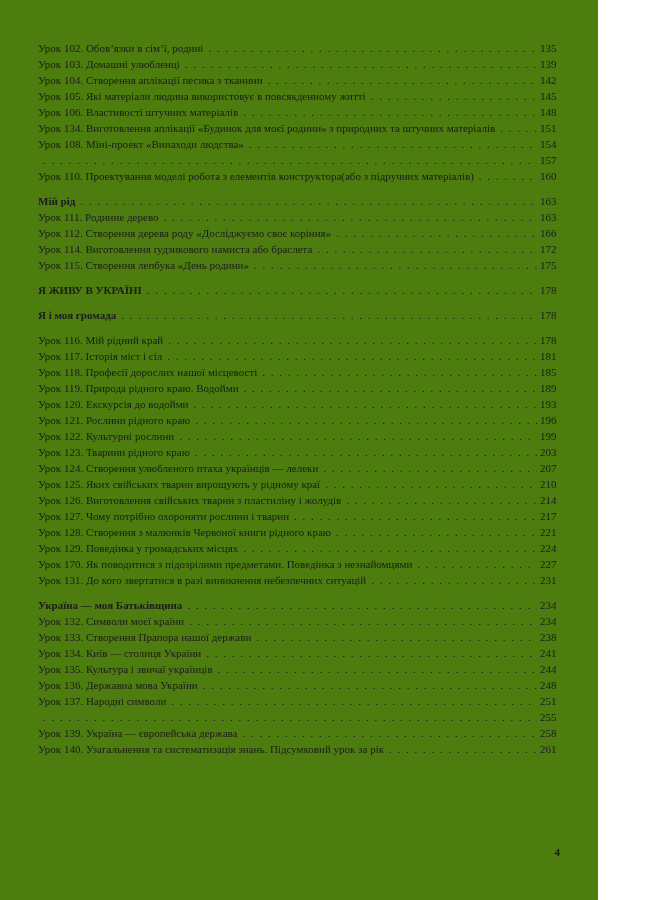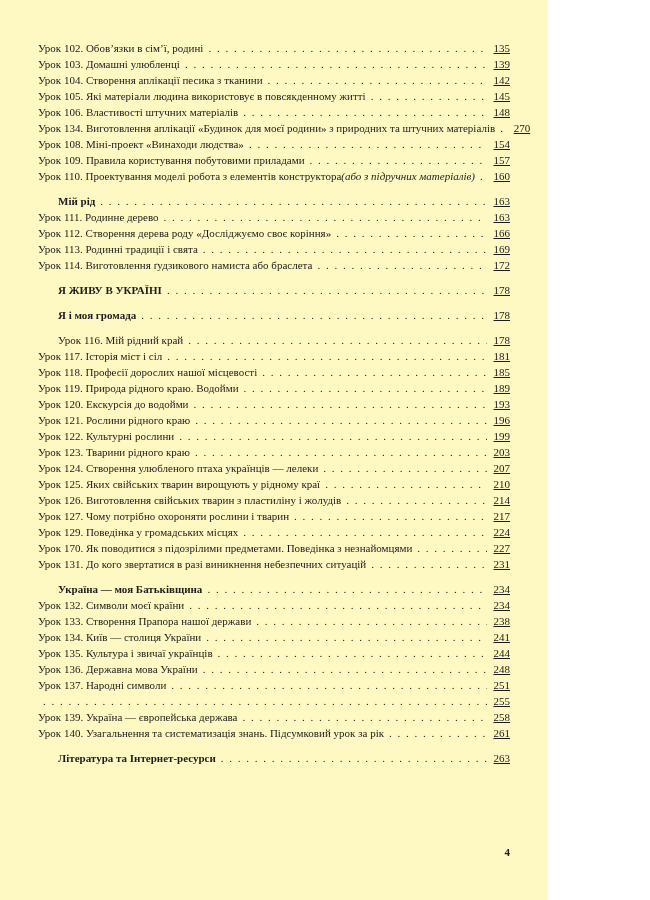--- a/index.html
+++ b/index.html
@@ -5,60 +5,58 @@
   * { margin: 0; padding: 0; box-sizing: border-box; }
   html, body { width: 650px; height: 900px; }
   body {
     background: #ffffff;
     font-family: "Liberation Serif", "DejaVu Serif", serif;
     color: #1c1c1c;
     overflow: hidden;
   }
   .page {
     position: relative;
-    width: 548px;
+    width: 598px;
     height: 900px;
-    background: #fef9c3;
+    background: #4d7c0f;
   }
   .toc {
     position: absolute;
     top: 40px;
     left: 38px;
     right: 38px;
   }
   .toc-row {
     display: flex;
     align-items: baseline;
     height: 16px;
     line-height: 16px;
     font-size: 11px;
     white-space: nowrap;
   }
-  .toc-row.gap { margin-top: 9px; margin-left: 20px; }
+  .toc-row.gap { margin-top: 9px; }
   .toc-row.bold .toc-label { font-weight: bold; }
   .toc-label { flex: 0 0 auto; }
-  .toc-label.italic { font-style: italic; }
+  .toc-label.italic { }
   .leader {
     flex: 1 1 auto;
     overflow: hidden;
     text-align: right;
     min-width: 12px;
     padding-left: 5px;
     font-weight: normal;
   }
   .leader::after {
     content: ". . . . . . . . . . . . . . . . . . . . . . . . . . . . . . . . . . . . . . . . . . . . . . . . . . . . . . . . . . . . . . . . . . . . . . . . . . . .";
     letter-spacing: 1.5px;
   }
   .toc-page-num {
     flex: 0 0 auto;
     min-width: 23px;
-    text-align: right;
     padding-left: 3px;
-    text-decoration: underline;
   }
   .folio {
     position: absolute;
     top: 846px;
     right: 38px;
     font-size: 11px;
     font-weight: bold;
   }
 </style>
 </head>
@@ -93,30 +91,29 @@
       <div class="toc-row">
         <span class="toc-label">Урок 106. Властивості штучних матеріалів</span>
         <span class="toc-label italic"></span>
         <span class="leader"></span>
         <span class="toc-page-num">148</span>
       </div>
       <div class="toc-row">
         <span class="toc-label">Урок 134. Виготовлення аплікації «Будинок для моєї родини» з природних та штучних матеріалів</span>
         <span class="toc-label italic"></span>
         <span class="leader"></span>
-        <span class="toc-page-num">270</span>
+        <span class="toc-page-num">151</span>
       </div>
       <div class="toc-row">
         <span class="toc-label">Урок 108. Міні-проект «Винаходи людства»</span>
         <span class="toc-label italic"></span>
         <span class="leader"></span>
         <span class="toc-page-num">154</span>
       </div>
       <div class="toc-row">
-        <span class="toc-label">Урок 109. Правила користування побутовими приладами</span>
         <span class="toc-label italic"></span>
         <span class="leader"></span>
         <span class="toc-page-num">157</span>
       </div>
       <div class="toc-row">
         <span class="toc-label">Урок 110. Проектування моделі робота з елементів конструктора </span>
         <span class="toc-label italic">(або з підручних матеріалів)</span>
         <span class="leader"></span>
         <span class="toc-page-num">160</span>
       </div>
@@ -132,30 +129,30 @@
         <span class="leader"></span>
         <span class="toc-page-num">163</span>
       </div>
       <div class="toc-row">
         <span class="toc-label">Урок 112. Створення дерева роду «Досліджуємо своє коріння»</span>
         <span class="toc-label italic"></span>
         <span class="leader"></span>
         <span class="toc-page-num">166</span>
       </div>
       <div class="toc-row">
-        <span class="toc-label">Урок 113. Родинні традиції і свята</span>
-        <span class="toc-label italic"></span>
-        <span class="leader"></span>
-        <span class="toc-page-num">169</span>
-      </div>
-      <div class="toc-row">
         <span class="toc-label">Урок 114. Виготовлення ґудзикового намиста або браслета</span>
         <span class="toc-label italic"></span>
         <span class="leader"></span>
         <span class="toc-page-num">172</span>
+      </div>
+      <div class="toc-row">
+        <span class="toc-label">Урок 115. Створення лепбука «День родини»</span>
+        <span class="toc-label italic"></span>
+        <span class="leader"></span>
+        <span class="toc-page-num">175</span>
       </div>
       <div class="toc-row bold gap">
         <span class="toc-label">Я ЖИВУ В УКРАЇНІ</span>
         <span class="toc-label italic"></span>
         <span class="leader"></span>
         <span class="toc-page-num">178</span>
       </div>
       <div class="toc-row bold gap">
         <span class="toc-label">Я і моя громада</span>
         <span class="toc-label italic"></span>
@@ -228,20 +225,26 @@
         <span class="leader"></span>
         <span class="toc-page-num">214</span>
       </div>
       <div class="toc-row">
         <span class="toc-label">Урок 127. Чому потрібно охороняти рослини і тварин</span>
         <span class="toc-label italic"></span>
         <span class="leader"></span>
         <span class="toc-page-num">217</span>
       </div>
       <div class="toc-row">
+        <span class="toc-label">Урок 128. Створення з малюнків Червоної книги рідного краю</span>
+        <span class="toc-label italic"></span>
+        <span class="leader"></span>
+        <span class="toc-page-num">221</span>
+      </div>
+      <div class="toc-row">
         <span class="toc-label">Урок 129. Поведінка у громадських місцях</span>
         <span class="toc-label italic"></span>
         <span class="leader"></span>
         <span class="toc-page-num">224</span>
       </div>
       <div class="toc-row">
         <span class="toc-label">Урок 170. Як поводитися з підозрілими предметами. Поведінка з незнайомцями</span>
         <span class="toc-label italic"></span>
         <span class="leader"></span>
         <span class="toc-page-num">227</span>
@@ -303,22 +306,16 @@
         <span class="toc-label">Урок 139. Україна — європейська держава</span>
         <span class="toc-label italic"></span>
         <span class="leader"></span>
         <span class="toc-page-num">258</span>
       </div>
       <div class="toc-row">
         <span class="toc-label">Урок 140. Узагальнення та систематизація знань. Підсумковий урок за рік</span>
         <span class="toc-label italic"></span>
         <span class="leader"></span>
         <span class="toc-page-num">261</span>
-      </div>
-      <div class="toc-row bold gap">
-        <span class="toc-label">Література та Інтернет-ресурси</span>
-        <span class="toc-label italic"></span>
-        <span class="leader"></span>
-        <span class="toc-page-num">263</span>
       </div>
     </main>
   <div class="folio">4</div>
 </div>
 
 </body></html>

